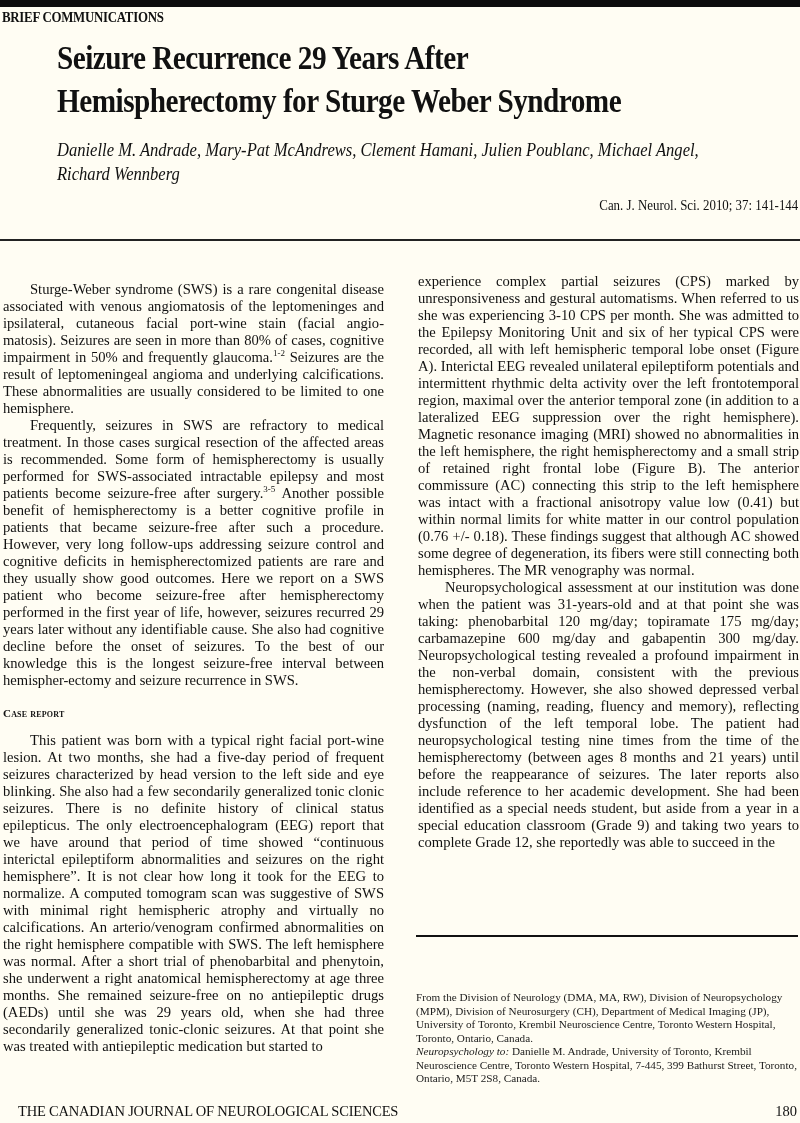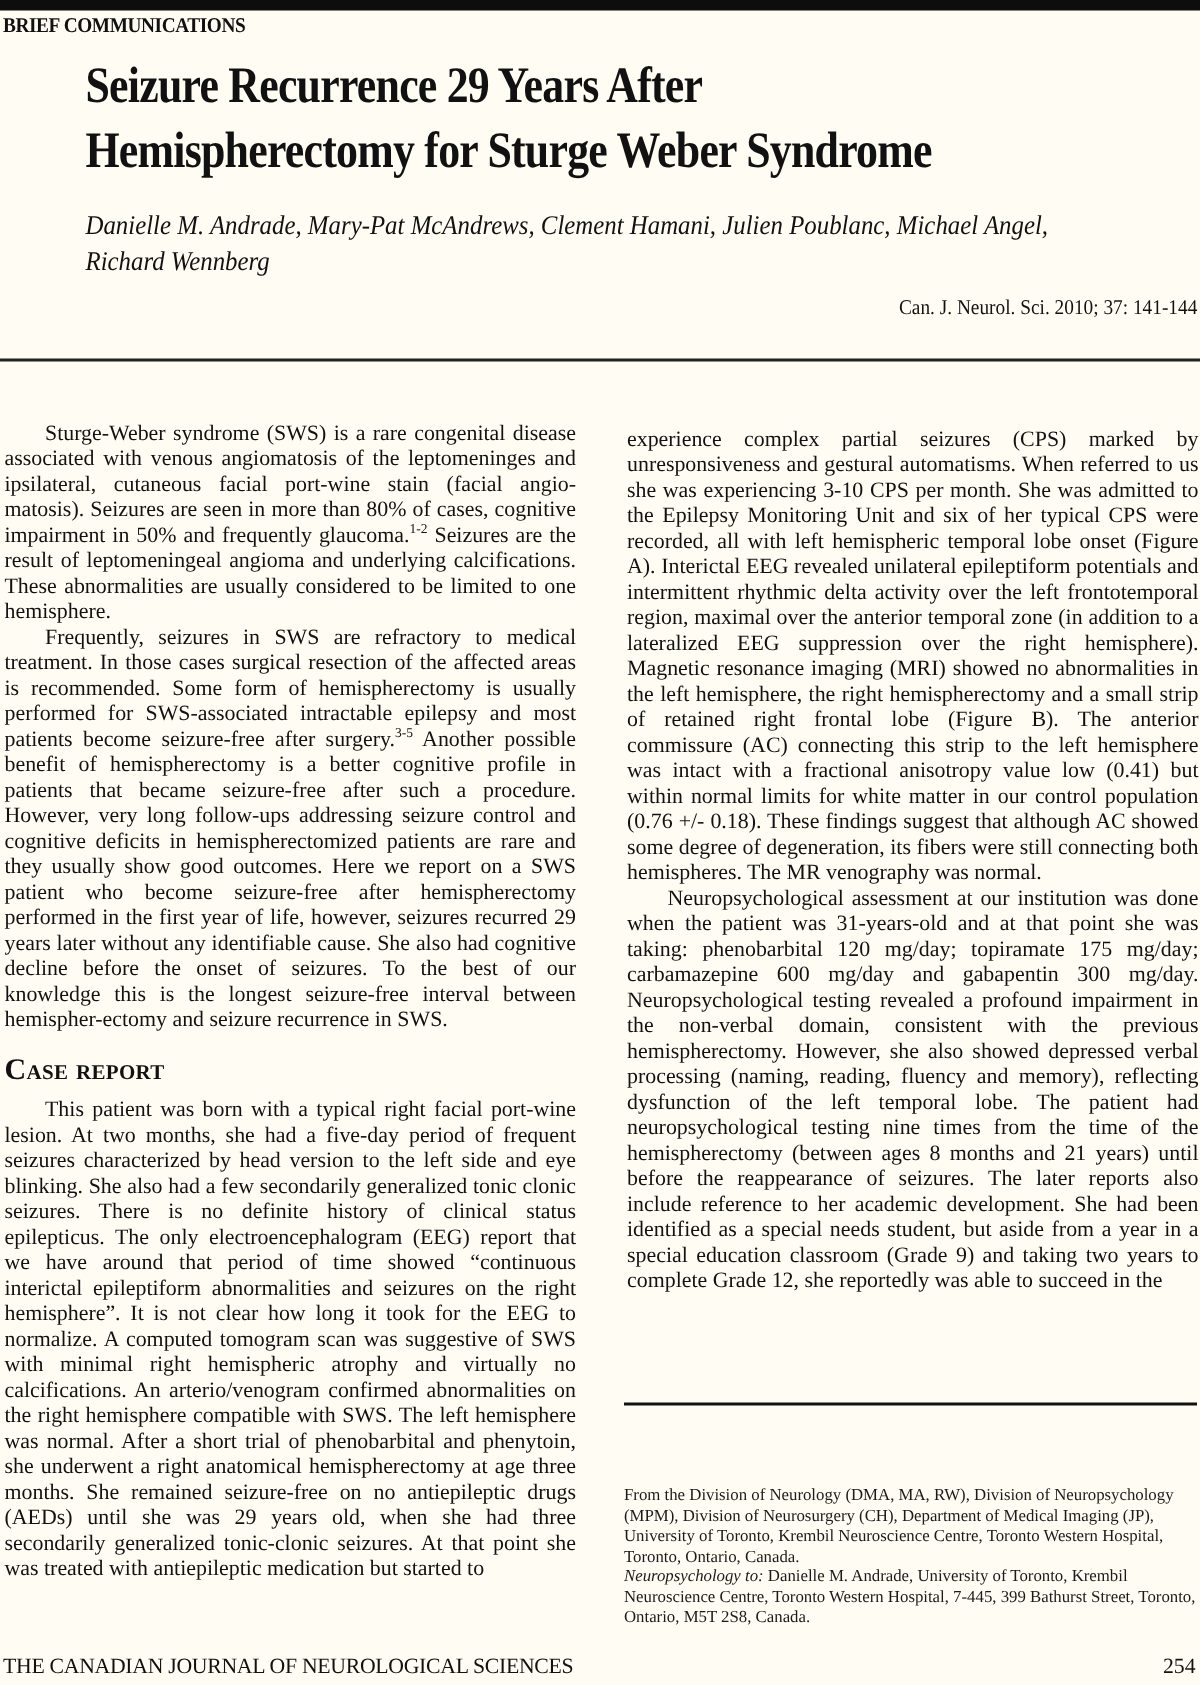--- a/index.html
+++ b/index.html
@@ -32,38 +32,38 @@
   .citation {
     position:absolute; right:2px; top:198px;
     font-size:14px; transform:scaleX(0.92); transform-origin:right;
   }
   .rule-top { position:absolute; left:0; top:239px; width:800px; height:2px; background:#222; }
   .col {
     position:absolute; top:281px; width:381px;
     font-size:14.6px; line-height:17px; text-align:justify;
   }
   .col.left { left:3px; }
-  .col.right { left:418px; top:285px; }
+  .col.right { left:418px; top:273px; }
   .col p { margin:0; text-indent:27px; }
   .col p.noindent { text-indent:0; }
   .col sup { font-size:9px; line-height:0; vertical-align:super; }
   .case-heading {
-    margin:16px 0 10px 0; font-weight:bold; font-size:20px;
+    margin:16px 0 10px 0; font-weight:bold; font-size:11px;
     font-variant:small-caps; letter-spacing:0.2px;
   }
   .footnote-rule { position:absolute; left:416px; top:935px; width:382px; height:2px; background:#111; }
   .footnote {
     position:absolute; left:416px; top:991px; width:384px;
     font-size:11.2px; line-height:13.5px; color:#1a1a1a;
   }
   .footnote p { margin:0; }
   .footnote .received { text-indent:16px; font-variant:small-caps; }
   .footnote em { font-style:italic; }
   .journal-name {
-    position:absolute; left:2px; top:1103px;
+    position:absolute; left:18px; top:1103px;
     font-size:14.5px; letter-spacing:-0.2px;
   }
   .page-number {
     position:absolute; right:3px; top:1103px; font-size:14.5px;
   }
 </style>
 </head>
 <body>
 
 <div class="top-bar"></div>
@@ -97,13 +97,13 @@
 </div>
 
 <div class="footnote-rule"></div>
 
 <div class="footnote">
   <p>From the Division of Neurology (DMA, MA, RW), Division of Neuropsychology (MPM), Division of Neurosurgery (CH), Department of Medical Imaging (JP), University of Toronto, Krembil Neuroscience Centre, Toronto Western Hospital, Toronto, Ontario, Canada.</p>
   <p><em>Neuropsychology to:</em><span> Danielle M. Andrade, University of Toronto, Krembil Neuroscience Centre, Toronto Western Hospital, 7-445, 399 Bathurst Street, Toronto, Ontario, M5T 2S8, Canada.</span></p>
 </div>
 
 <div class="journal-name">THE CANADIAN JOURNAL OF NEUROLOGICAL SCIENCES</div>
-<div class="page-number">254</div>
+<div class="page-number">180</div>
 
 </body></html>

